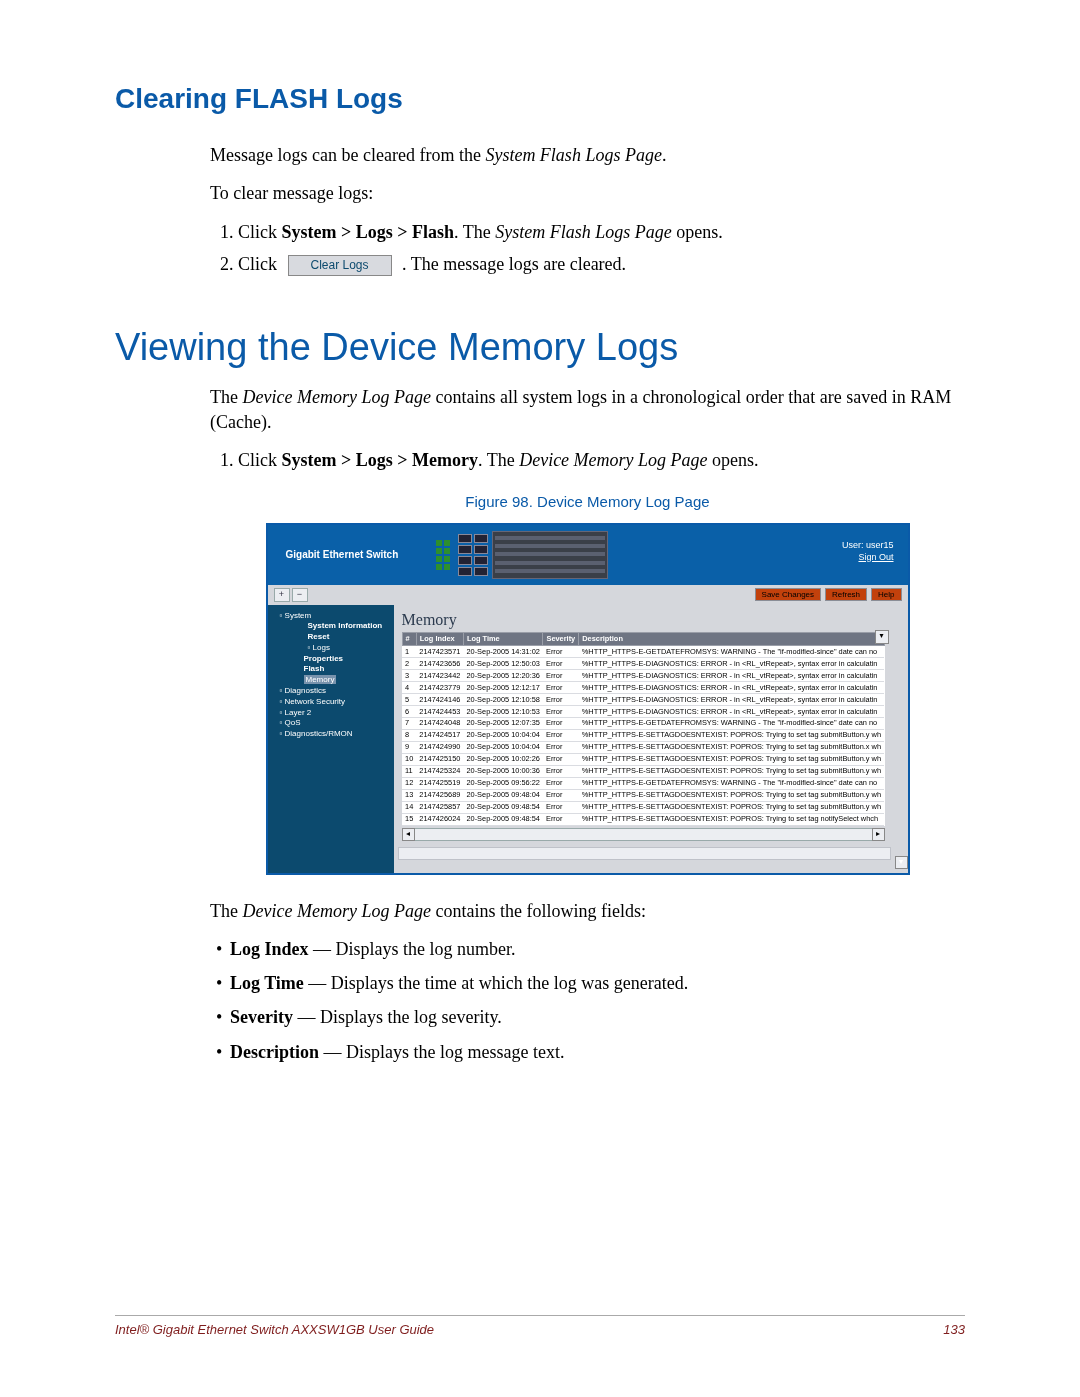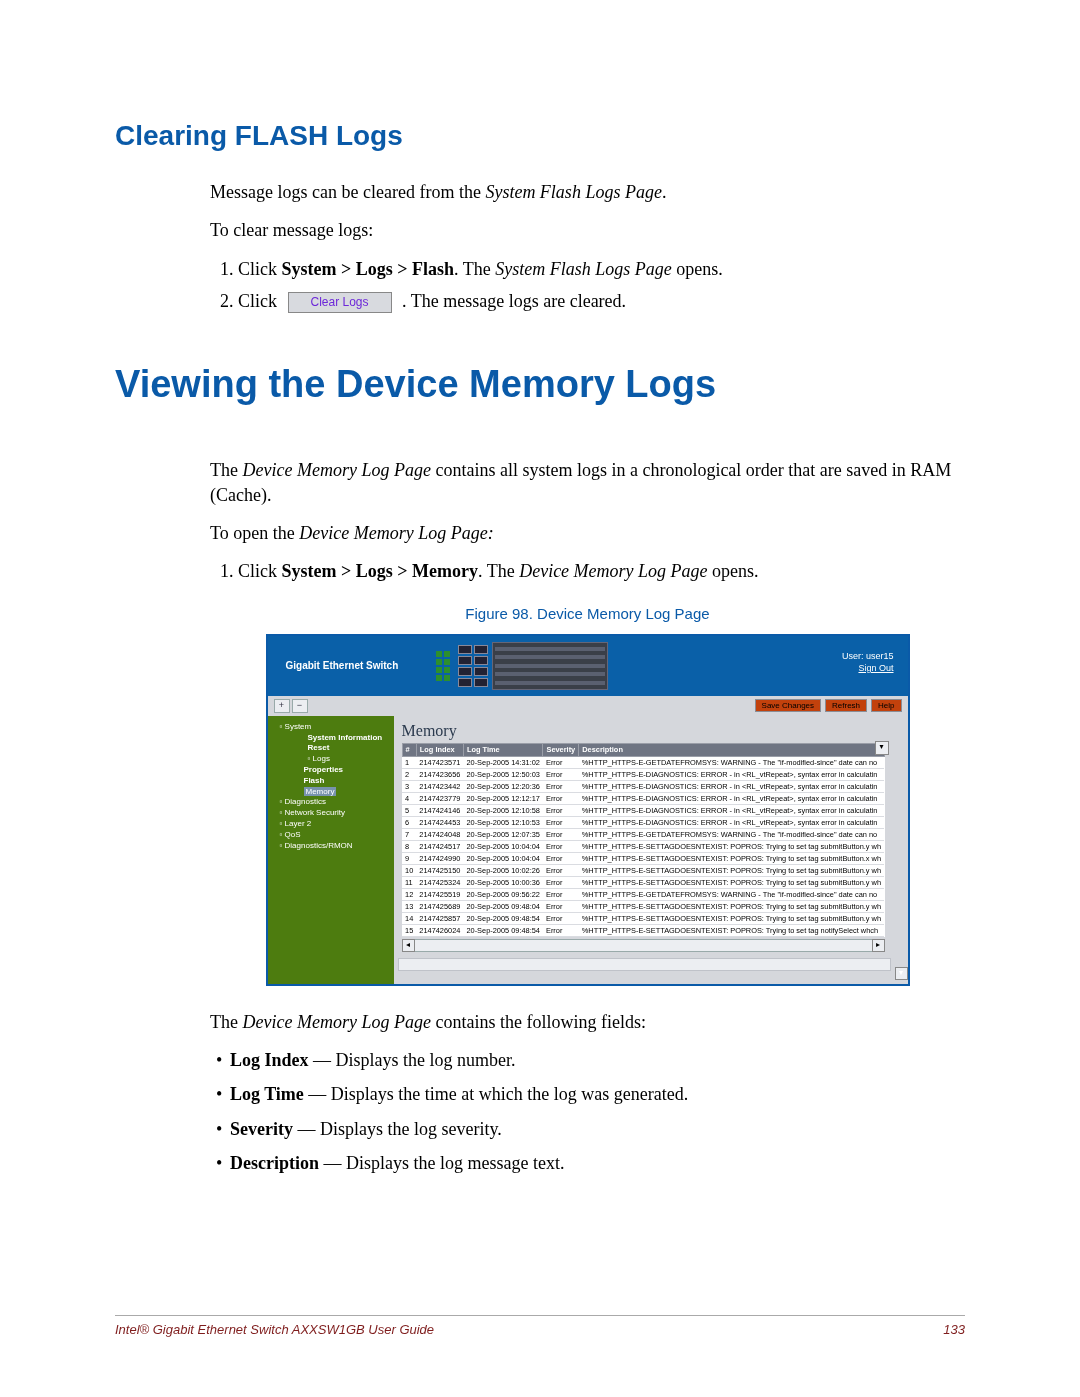--- a/index.html
+++ b/index.html
@@ -7,54 +7,54 @@
     padding: 0;
     background: #fff;
     font-family: "Times New Roman", Times, serif;
     color: #000;
   }
   .page {
     width: 1080px;
     height: 1397px;
     position: relative;
     box-sizing: border-box;
-    padding: 120px 115px 0 115px;
+    padding: 83px 115px 0 115px;
   }
   h2.section {
     font-family: Arial, Helvetica, sans-serif;
     color: #0a5aa8;
     font-weight: bold;
     font-size: 28px;
     margin: 0 0 28px 0;
   }
   h1.main {
     font-family: Arial, Helvetica, sans-serif;
     color: #0a5aa8;
-    font-weight: bold;
+    font-weight: normal;
     font-size: 38px;
-    margin: 50px 0 52px 0;
+    margin: 50px 0 16px 0;
   }
   .body {
     margin-left: 95px;
     font-size: 18px;
     line-height: 1.35;
   }
   .body p { margin: 0 0 14px 0; }
   ol.steps {
     margin: 0 0 14px 0;
     padding-left: 28px;
   }
   ol.steps li { margin-bottom: 8px; }
   .italic { font-style: italic; }
   .bold { font-weight: bold; }
   .clear-logs-btn {
     display: inline-block;
     font-family: Arial, sans-serif;
     font-size: 12px;
-    color: #6d28d9;
+    color: #0c4a6e;
     background: #d8dadf;
     border: 1px solid #888;
     padding: 1px 22px 2px 22px;
     vertical-align: middle;
     margin: 0 6px;
   }
   .fig-caption {
     font-family: Arial, Helvetica, sans-serif;
     color: #0a5aa8;
     font-weight: normal;
@@ -166,21 +166,21 @@
     color: #000;
     padding: 1px 6px;
   }
 
   .ss-body {
     display: flex;
     height: 268px;
   }
   .ss-tree {
     width: 150px;
-    background: #4d7c0f;
+    background: #0c4a6e;
     padding: 6px 4px;
     font-size: 8px;
     line-height: 1.35;
     color: #fff;
   }
   .ss-tree .node { white-space: nowrap; }
   .ss-tree .lvl1 { margin-left: 8px; }
   .ss-tree .lvl2 { margin-left: 36px; }
   .ss-tree .lvl3 { margin-left: 32px; }
   .ss-tree .bold { font-weight: bold; }
@@ -319,23 +319,20 @@
         <span>. The message logs are cleared.</span>
       </li>
     </ol>
   </div>
 
   <h1 class="main">Viewing the Device Memory Logs</h1>
 
   <div class="body">
     <p>
       <span>The </span><span class="italic">Device Memory Log Page</span><span> contains all system logs in a chronological order that are saved in RAM (Cache).</span>
-    </p>
-    <p>
-      <span>To open the </span><span class="italic">Device Memory Log Page:</span>
     </p>
     <ol class="steps">
       <li>
         <span>Click </span><span class="bold">System &gt; Logs &gt; Memory</span><span>. The </span><span class="italic">Device Memory Log Page</span><span> opens.</span>
       </li>
     </ol>
 
     <div class="fig-caption">Figure 98. Device Memory Log Page</div>
 
     <div class="screenshot">

